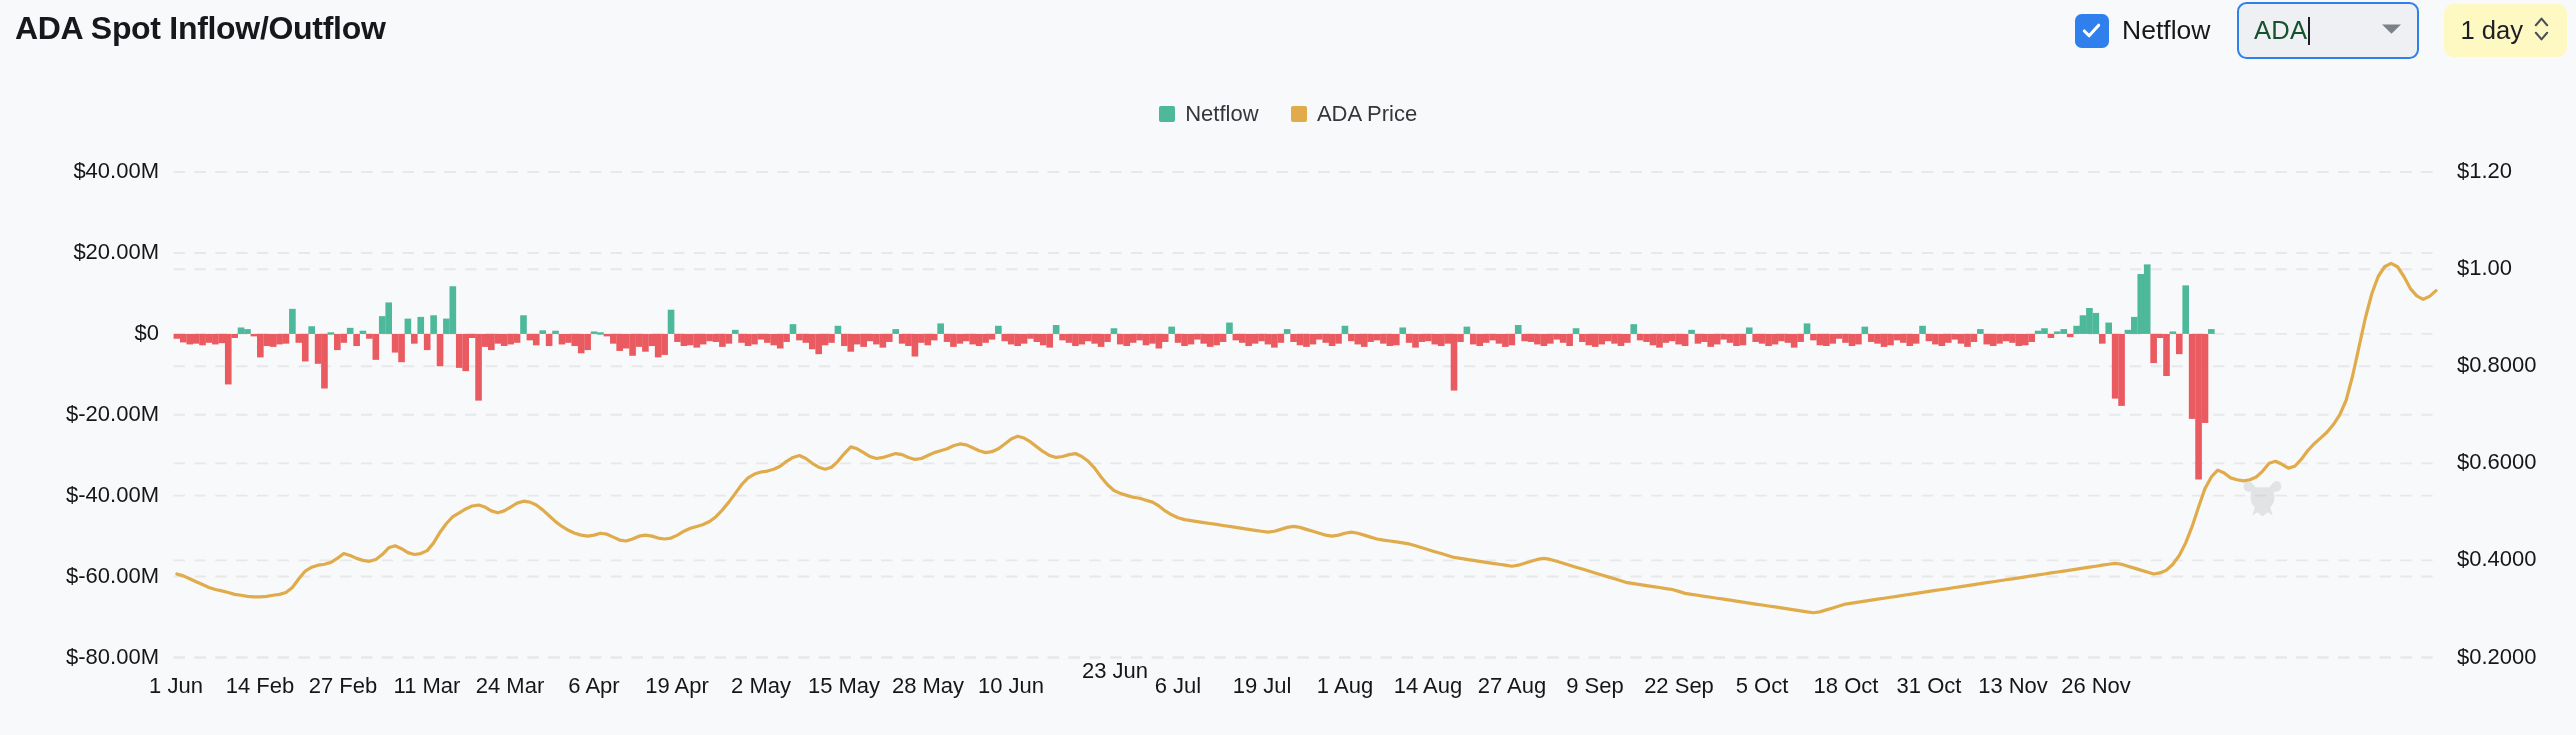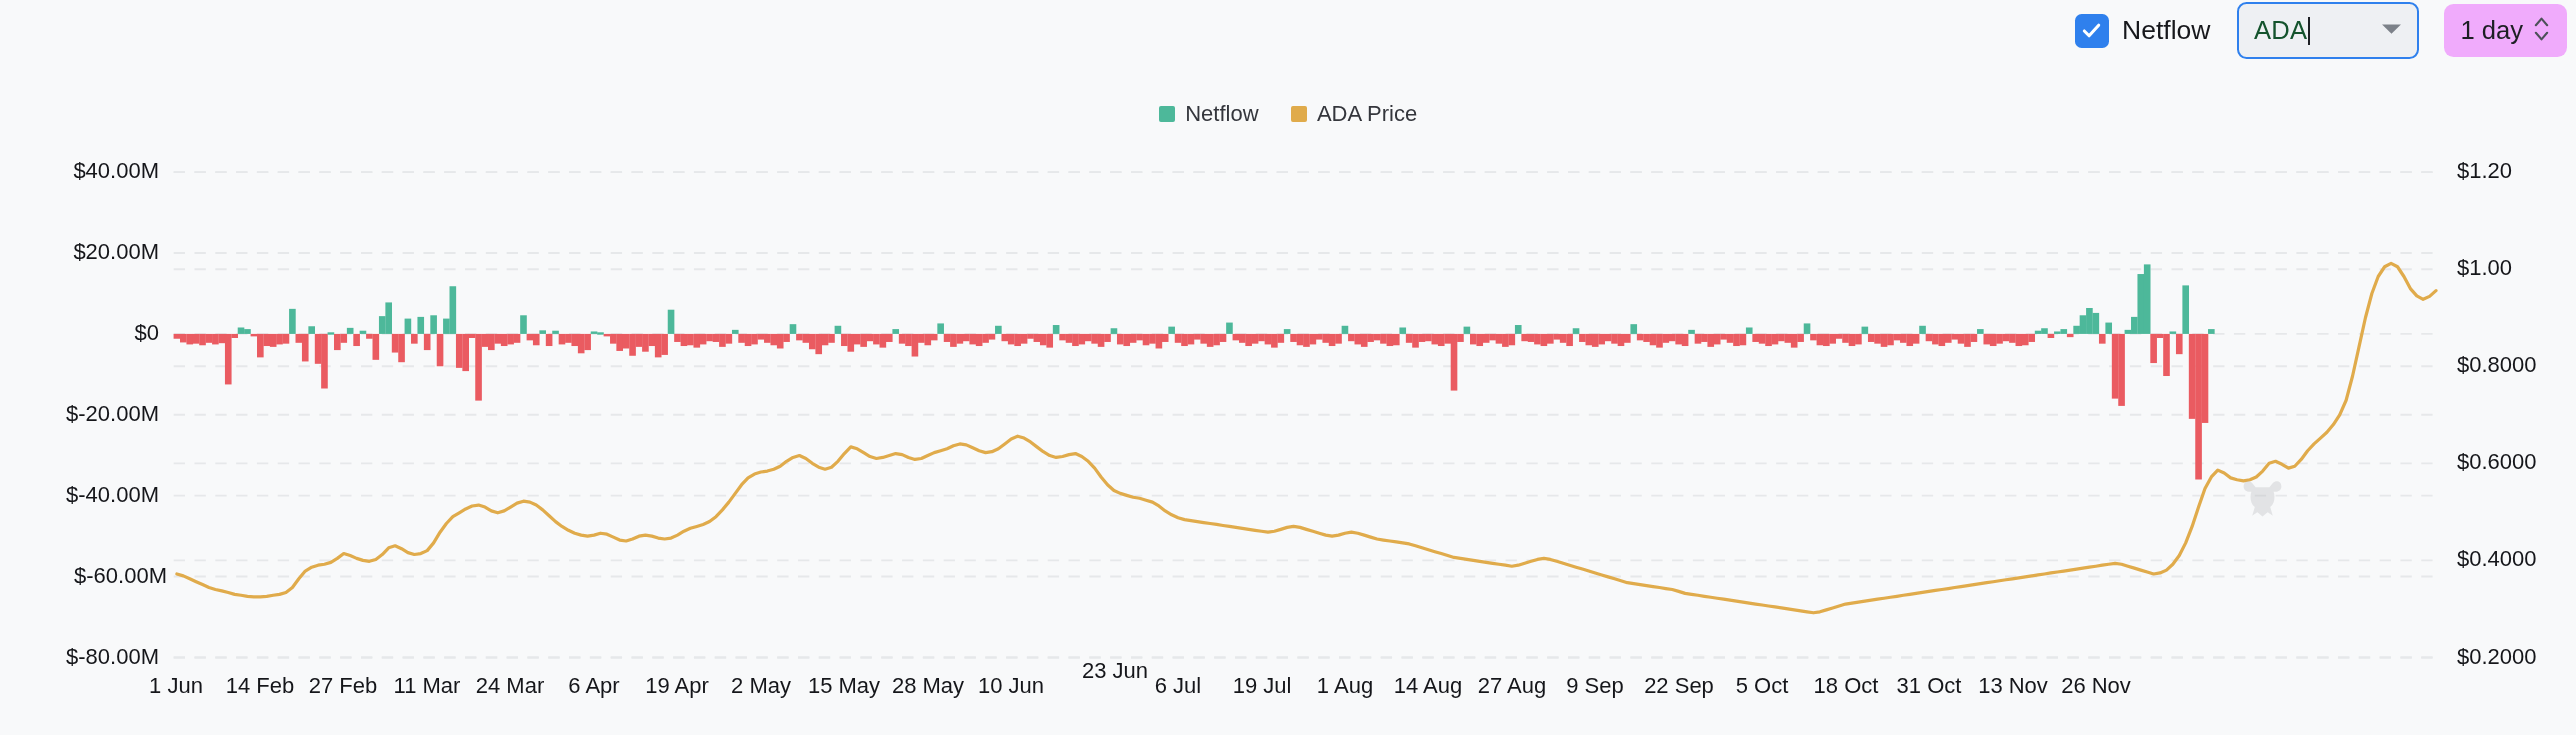--- a/index.html
+++ b/index.html
@@ -43,21 +43,21 @@
   }
   #asset-value { font-size: 25.6px; color: #14532d; letter-spacing: 0.3px; }
   #asset-caret-wrap { position: absolute; right: 15px; top: 50%; transform: translateY(-50%); }
   #text-caret {
     display:inline-block; width:1.9px; height:28px; background:#1d1f24;
     margin-left:0.9px; vertical-align:-5.7px;
   }
 
   
   #interval-stepper {
-    width: 123px; height: 53px; border-radius: 9.5px; background: #f0abfc;
+    width: 123px; height: 53px; border-radius: 9.5px; background: #fef9c3;
     display: flex; align-items: center; justify-content: center; gap: 9.5px;
     padding: 0 11.4px;
   }
   #interval-value { font-size: 25.6px; color: #1d1f24; white-space: nowrap; }
 
   
   #legend {
     position: absolute; left: 0; top: 101px; width: 2576px;
     display: flex; justify-content: center; align-items: center; gap: 32px;
   }
@@ -85,20 +85,21 @@
     font-size: 40px; font-weight: 700; color: #b6b8bb; letter-spacing: 0.5px;
   }
 </style>
 </head>
 <body>
 
 <div id="root">
 
   <div id="header">
 
+    <div id="page-title">ADA Spot Inflow/Outflow</div>
 
     <div id="header-controls">
 
       <div id="netflow-toggle">
         <span id="netflow-checkbox">
           <svg width="23" height="23" viewBox="0 0 24 24">
             <path d="M4.5 12.5 L9.5 17.5 L19.5 6.5" fill="none" stroke="#ffffff" stroke-width="3.2" stroke-linecap="round" stroke-linejoin="round"></path>
           </svg>
         </span>
         <span id="netflow-label">Netflow</span>
@@ -475,21 +476,21 @@
           <rect x="2326.9" y="353.0" width="7" height="94.1" fill="#ea5b61"></rect>
           <rect x="2333.6" y="347.9" width="7" height="5.1" fill="#4db89a"></rect>
         </g>
         <path d="M186.4 606.8 L193.2 608.8 L200.0 611.9 L206.7 615.0 L213.5 618.0 L220.3 621.1 L227.1 623.2 L233.9 624.7 L240.7 626.3 L247.5 628.3 L254.2 629.3 L261.0 630.4 L267.8 630.9 L274.6 630.9 L281.4 630.4 L288.2 629.3 L294.9 628.3 L301.7 626.3 L308.5 621.1 L315.3 611.9 L322.1 603.7 L328.9 599.6 L335.7 597.5 L342.4 596.5 L349.2 594.5 L356.0 590.3 L362.8 585.2 L369.6 587.3 L376.4 590.3 L383.1 592.4 L389.9 593.4 L396.7 591.4 L403.5 586.2 L410.3 579.1 L417.1 577.0 L423.9 580.1 L430.6 584.2 L437.4 586.2 L444.2 585.2 L451.0 582.1 L457.8 573.9 L464.6 562.6 L471.3 553.4 L478.1 546.2 L484.9 542.1 L491.7 538.0 L498.5 534.9 L505.3 533.9 L512.1 536.0 L518.8 540.1 L525.6 542.1 L532.4 540.1 L539.2 536.0 L546.0 531.9 L552.8 529.8 L559.6 530.8 L566.3 533.9 L573.1 539.0 L579.9 545.2 L586.7 551.4 L593.5 556.5 L600.3 560.6 L607.0 563.7 L613.8 565.7 L620.6 566.8 L627.4 565.7 L634.2 563.7 L641.0 564.7 L647.8 567.8 L654.5 570.9 L661.3 571.9 L668.1 569.8 L674.9 566.8 L681.7 565.7 L688.5 566.8 L695.2 568.8 L702.0 569.8 L708.8 568.8 L715.6 565.7 L722.4 561.6 L729.2 558.5 L736.0 556.5 L742.7 554.4 L749.5 551.4 L756.3 546.2 L763.1 539.0 L769.9 530.8 L776.7 521.6 L783.4 512.4 L790.2 505.2 L797.0 501.1 L803.8 499.0 L810.6 498.0 L817.4 496.0 L824.2 492.9 L830.9 487.7 L837.7 483.6 L844.5 481.6 L851.3 484.7 L858.1 489.8 L864.9 493.9 L871.6 496.0 L878.4 493.9 L885.2 487.7 L892.0 479.5 L898.8 472.4 L905.6 474.4 L912.4 478.5 L919.1 482.6 L925.9 484.7 L932.7 483.6 L939.5 481.6 L946.3 479.5 L953.1 480.6 L959.8 483.6 L966.6 485.7 L973.4 484.7 L980.2 481.6 L987.0 478.5 L993.8 476.5 L1000.6 474.4 L1007.3 471.3 L1014.1 469.3 L1020.9 470.3 L1027.7 473.4 L1034.5 476.5 L1041.3 478.5 L1048.0 477.5 L1054.8 474.4 L1061.6 469.3 L1068.4 464.1 L1075.2 461.1 L1082.0 463.1 L1088.8 467.2 L1095.5 472.4 L1102.3 477.5 L1109.1 481.6 L1115.9 483.6 L1122.7 482.6 L1129.5 480.6 L1136.3 479.5 L1143.0 482.6 L1149.8 487.7 L1156.6 494.9 L1163.4 504.2 L1170.2 512.4 L1177.0 518.5 L1183.7 521.6 L1190.5 523.7 L1197.3 525.7 L1204.1 526.7 L1210.9 528.8 L1217.7 530.8 L1224.5 534.9 L1231.2 540.1 L1238.0 544.2 L1244.8 547.3 L1251.6 549.3 L1258.4 550.3 L1265.2 551.4 L1271.9 552.4 L1278.7 553.4 L1285.5 554.4 L1292.3 555.5 L1299.1 556.5 L1305.9 557.5 L1312.7 558.5 L1319.4 559.6 L1326.2 560.6 L1333.0 561.6 L1339.8 562.6 L1346.6 561.6 L1353.4 559.6 L1360.1 557.5 L1366.9 556.5 L1373.7 557.5 L1380.5 559.6 L1387.3 561.6 L1394.1 563.7 L1400.9 565.7 L1407.6 566.8 L1414.4 565.7 L1421.2 563.7 L1428.0 562.6 L1434.8 563.7 L1441.6 565.7 L1448.3 567.8 L1455.1 569.8 L1461.9 570.9 L1468.7 571.9 L1475.5 572.9 L1482.3 573.9 L1489.1 575.0 L1495.8 577.0 L1502.6 579.1 L1509.4 581.1 L1516.2 583.2 L1523.0 585.2 L1529.8 587.3 L1536.5 589.3 L1543.3 590.3 L1550.1 591.4 L1556.9 592.4 L1563.7 593.4 L1570.5 594.5 L1577.3 595.5 L1584.0 596.5 L1590.8 597.5 L1597.6 598.6 L1604.4 597.5 L1611.2 595.5 L1618.0 593.4 L1624.7 591.4 L1631.5 590.3 L1638.3 591.4 L1645.1 593.4 L1651.9 595.5 L1658.7 597.5 L1665.5 599.6 L1672.2 601.6 L1679.0 603.7 L1685.8 605.7 L1692.6 607.8 L1699.4 609.8 L1706.2 611.9 L1713.0 613.9 L1719.7 616.0 L1726.5 617.0 L1733.3 618.0 L1740.1 619.1 L1746.9 620.1 L1753.7 621.1 L1760.4 622.2 L1767.2 623.2 L1774.0 625.2 L1780.8 627.3 L1787.6 628.3 L1794.4 629.3 L1801.2 630.4 L1807.9 631.4 L1814.7 632.4 L1821.5 633.4 L1828.3 634.5 L1835.1 635.5 L1841.9 636.5 L1848.6 637.5 L1855.4 638.6 L1862.2 639.6 L1869.0 640.6 L1875.8 641.6 L1882.6 642.7 L1889.4 643.7 L1896.1 644.7 L1902.9 645.8 L1909.7 646.8 L1916.5 647.8 L1923.3 646.8 L1930.1 644.7 L1936.8 642.7 L1943.6 640.6 L1950.4 638.6 L1957.2 637.5 L1964.0 636.5 L1970.8 635.5 L1977.6 634.5 L1984.3 633.4 L1991.1 632.4 L1997.9 631.4 L2004.7 630.4 L2011.5 629.3 L2018.3 628.3 L2025.0 627.3 L2031.8 626.3 L2038.6 625.2 L2045.4 624.2 L2052.2 623.2 L2059.0 622.2 L2065.8 621.1 L2072.5 620.1 L2079.3 619.1 L2086.1 618.0 L2092.9 617.0 L2099.7 616.0 L2106.5 615.0 L2113.2 613.9 L2120.0 612.9 L2126.8 611.9 L2133.6 610.9 L2140.4 609.8 L2147.2 608.8 L2154.0 607.8 L2160.7 606.8 L2167.5 605.7 L2174.3 604.7 L2181.1 603.7 L2187.9 602.7 L2194.7 601.6 L2201.4 600.6 L2208.2 599.6 L2215.0 598.6 L2221.8 597.5 L2228.6 596.5 L2235.4 595.5 L2242.2 596.5 L2248.9 598.6 L2255.7 600.6 L2262.5 602.7 L2269.3 604.7 L2276.1 606.8 L2282.9 605.7 L2289.7 602.7 L2296.4 596.5 L2303.2 587.3 L2310.0 573.9 L2316.8 556.5 L2323.6 536.0 L2330.4 516.5 L2337.1 504.2 L2343.9 497.0 L2350.7 500.1 L2357.5 505.2 L2364.3 507.2 L2371.1 508.3 L2377.9 507.2 L2384.6 504.2 L2391.4 498.0 L2398.2 489.8 L2405.0 487.7 L2411.8 490.8 L2418.6 494.9 L2425.3 492.9 L2432.1 485.7 L2438.9 476.5 L2445.7 469.3 L2452.5 463.1 L2459.3 457.0 L2466.1 448.8 L2472.8 438.5 L2479.6 423.1 L2486.4 397.5 L2493.2 366.7 L2500.0 335.9 L2506.8 310.3 L2513.5 292.3 L2520.3 282.0 L2527.1 278.4 L2533.9 282.0 L2540.7 292.3 L2547.5 305.1 L2554.3 312.8 L2561.0 316.4 L2567.8 313.3 L2574.6 307.2" fill="none" stroke="#e0ab4b" stroke-width="3.4" stroke-linejoin="round" stroke-linecap="round"></path>
       </svg>
   <div class="y-tick-left" style="width: 159px; left: 0px; top: 158px;">$40.00M</div>
       <div class="y-tick-left" style="width: 159px; left: 0px; top: 239px;">$20.00M</div>
       <div class="y-tick-left" style="width: 159px; left: 0px; top: 320px;">$0</div>
       <div class="y-tick-left" style="width: 159px; left: 0px; top: 401px;">$-20.00M</div>
       <div class="y-tick-left" style="width: 159px; left: 0px; top: 482px;">$-40.00M</div>
-      <div class="y-tick-left" style="width: 159px; left: 8px; top: 563px; padding-left: 8px;">$-60.00M</div>
+      <div class="y-tick-left" style="width: 159px; left: 0px; top: 563px; padding-left: 8px;">$-60.00M</div>
       <div class="y-tick-left" style="width: 159px; left: 0px; top: 644px;">$-80.00M</div>
       <div class="y-tick-right" style="left: 2457px; top: 158px;">$1.20</div>
       <div class="y-tick-right" style="left: 2457px; top: 255px;">$1.00</div>
       <div class="y-tick-right" style="left: 2457px; top: 352px;">$0.8000</div>
       <div class="y-tick-right" style="left: 2457px; top: 449px;">$0.6000</div>
       <div class="y-tick-right" style="left: 2457px; top: 546px;">$0.4000</div>
       <div class="y-tick-right" style="left: 2457px; top: 644px;">$0.2000</div>
       <div class="x-tick" style="width: 142px; left: 105px; top: 673px;">1 Jun</div>
       <div class="x-tick" style="width: 142px; left: 189px; top: 673px;">14 Feb</div>
       <div class="x-tick" style="width: 142px; left: 272px; top: 673px;">27 Feb</div>

